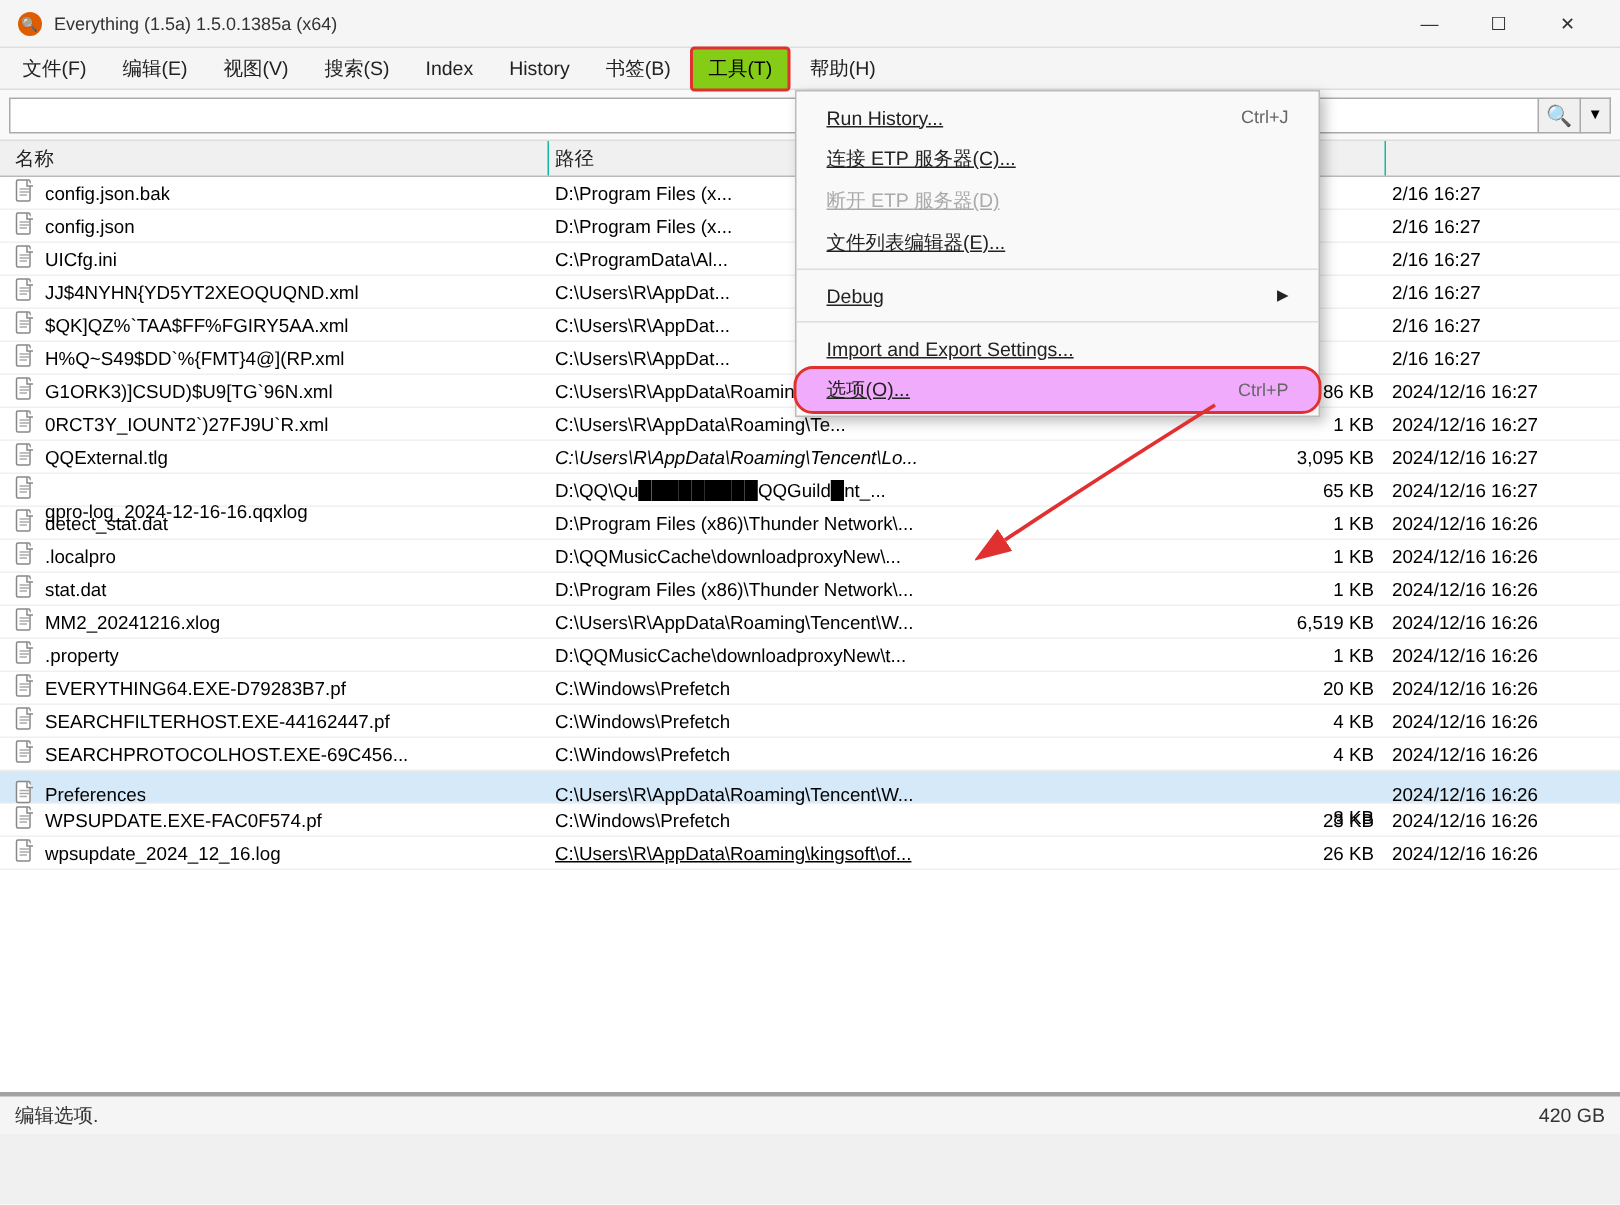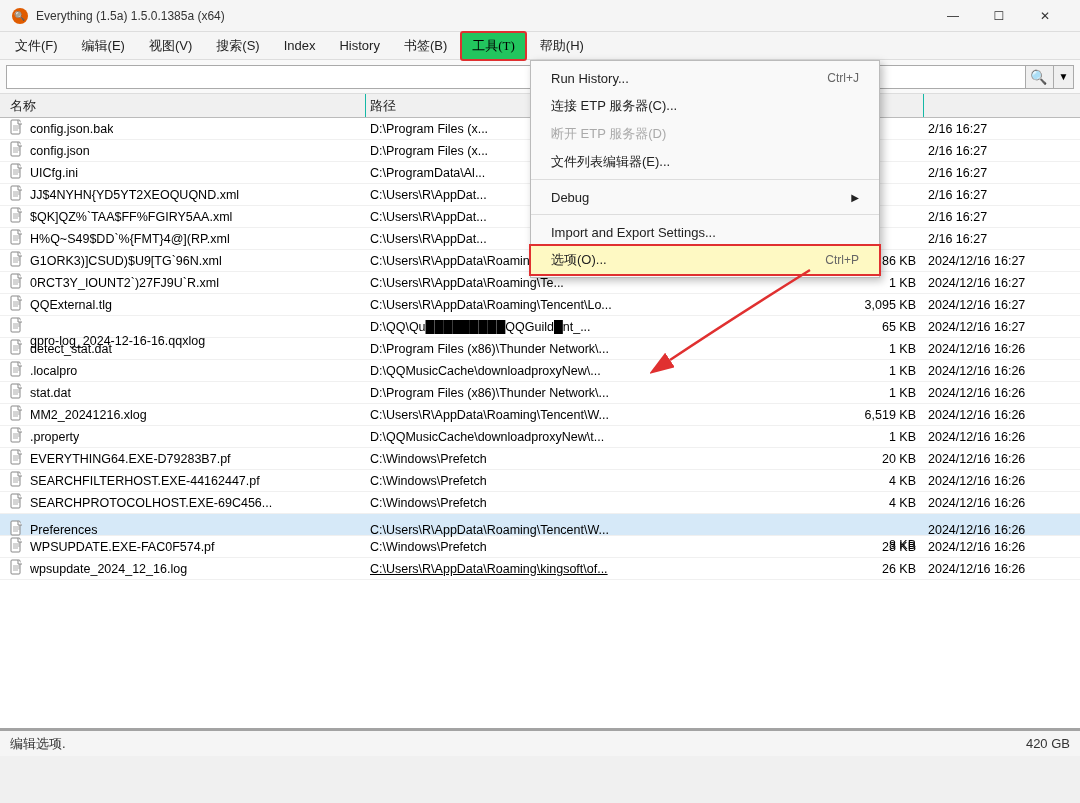--- a/index.html
+++ b/index.html
@@ -72,24 +72,23 @@
     }
     .menu-item {
       padding: 4px 10px;
       cursor: pointer;
       border-radius: 3px;
       font-size: 13px;
       color: #222;
       border: 1px solid transparent;
     }
     .menu-item.highlighted {
-      background: #22c55e;
+      background: #84cc16;
       border: 2px solid #e03030;
       color: #000;
-      font-family: Liberation Serif, serif;
     }
 
     
     .toolbar {
       height: 34px;
       background: #f9f9f9;
       border-bottom: 1px solid #ddd;
       display: flex;
       align-items: center;
       padding: 0 6px;
@@ -205,30 +204,31 @@
       align-items: center;
       justify-content: space-between;
       padding: 5px 20px;
       cursor: pointer;
       font-size: 13px;
       color: #222;
       height: 28px;
     }
     .tools-menu-item.disabled { color: #aaa; cursor: default; }
     .tools-menu-item.selected {
-      background: #fef9c3;
+      background: #f0abfc;
       outline: 2px solid #e03030;
       color: #222;
+      border-radius: 11px;
     }
     .tools-menu-separator {
       height: 1px;
       background: #ddd;
       margin: 3px 0;
     }
-    .tools-menu-item-label { flex: 1; }
+    .tools-menu-item-label { flex: 1; text-decoration: underline; }
     .tools-menu-item-shortcut { color: #666; font-size: 12px; }
     .tools-menu-item.has-submenu::after {
       content: '▶';
       font-size: 10px;
       margin-left: 8px;
     }
 
     
     .red-arrow {
       position: absolute;
@@ -411,21 +411,21 @@
       <div class="file-name-cell">
         <span><svg width="14" height="16" viewBox="0 0 14 16">
             <rect x="1" y="1" width="9" height="14" rx="1" fill="#fff" stroke="#888" stroke-width="1"></rect>
             <polyline points="8,1 8,5 12,5" fill="#fff" stroke="#888" stroke-width="1"></polyline>
             <line x1="3" y1="7" x2="10" y2="7" stroke="#aaa" stroke-width="1"></line>
             <line x1="3" y1="9" x2="10" y2="9" stroke="#aaa" stroke-width="1"></line>
             <line x1="3" y1="11" x2="8" y2="11" stroke="#aaa" stroke-width="1"></line>
           </svg></span>
         <span style="overflow: hidden; text-overflow: ellipsis; white-space: nowrap;">QQExternal.tlg</span>
       </div>
-      <div style="overflow: hidden; text-overflow: ellipsis; white-space: nowrap;">C:\Users\R\AppData\Roaming\Tencent\Lo...</div>
+      <div style="overflow: hidden; text-overflow: ellipsis; white-space: nowrap; font-style: italic;">C:\Users\R\AppData\Roaming\Tencent\Lo...</div>
       <div style="text-align: right; padding-right: 8px;">3,095 KB</div>
       <div>2024/12/16 16:27</div>
     </div>
     <div class="file-row">
       <div class="file-name-cell">
         <span><svg width="14" height="16" viewBox="0 0 14 16">
             <rect x="1" y="1" width="9" height="14" rx="1" fill="#fff" stroke="#888" stroke-width="1"></rect>
             <polyline points="8,1 8,5 12,5" fill="#fff" stroke="#888" stroke-width="1"></polyline>
             <line x1="3" y1="7" x2="10" y2="7" stroke="#aaa" stroke-width="1"></line>
             <line x1="3" y1="9" x2="10" y2="9" stroke="#aaa" stroke-width="1"></line>

